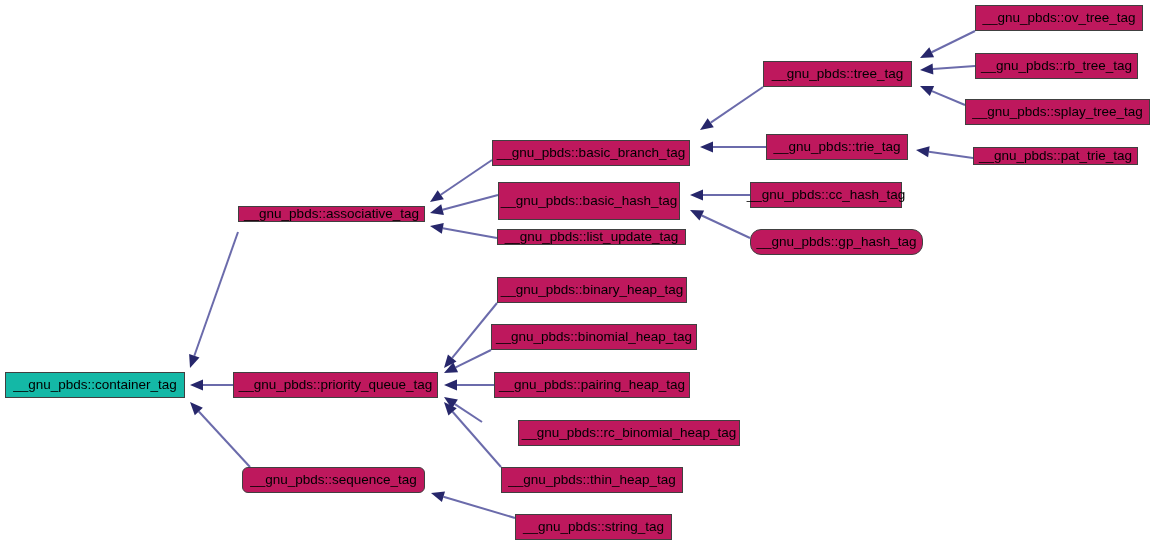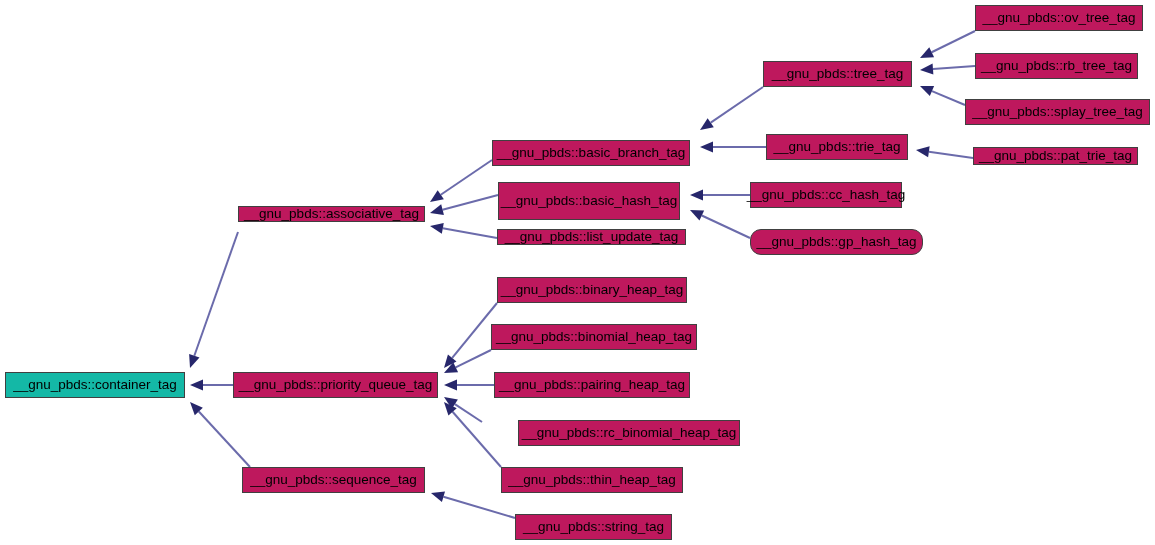--- a/index.html
+++ b/index.html
@@ -136,21 +136,21 @@
     </svg>
 <div class="node root" style="left: 5px; top: 372px; width: 180px; height: 26px;">
       <span class="node-label">__gnu_pbds::container_tag</span>
     </div>
     <div class="node" style="left: 238px; top: 206px; width: 187px; height: 16px;">
       <span class="node-label">__gnu_pbds::associative_tag</span>
     </div>
     <div class="node" style="left: 233px; top: 372px; width: 205px; height: 26px;">
       <span class="node-label">__gnu_pbds::priority_queue_tag</span>
     </div>
-    <div class="node" style="left: 242px; top: 467px; width: 183px; height: 26px;">
+    <div class="node" style="left: 242px; top: 467px; width: 183px; height: 26px; border-radius: 6px;">
       <span class="node-label">__gnu_pbds::sequence_tag</span>
     </div>
     <div class="node" style="left: 492px; top: 134px; width: 198px; height: 26px; margin-top: 6px;">
       <span class="node-label">__gnu_pbds::basic_branch_tag</span>
     </div>
     <div class="node" style="left: 498px; top: 182px; width: 182px; height: 38px;">
       <span class="node-label">__gnu_pbds::basic_hash_tag</span>
     </div>
     <div class="node" style="left: 497px; top: 229px; width: 189px; height: 16px;">
       <span class="node-label">__gnu_pbds::list_update_tag</span>

